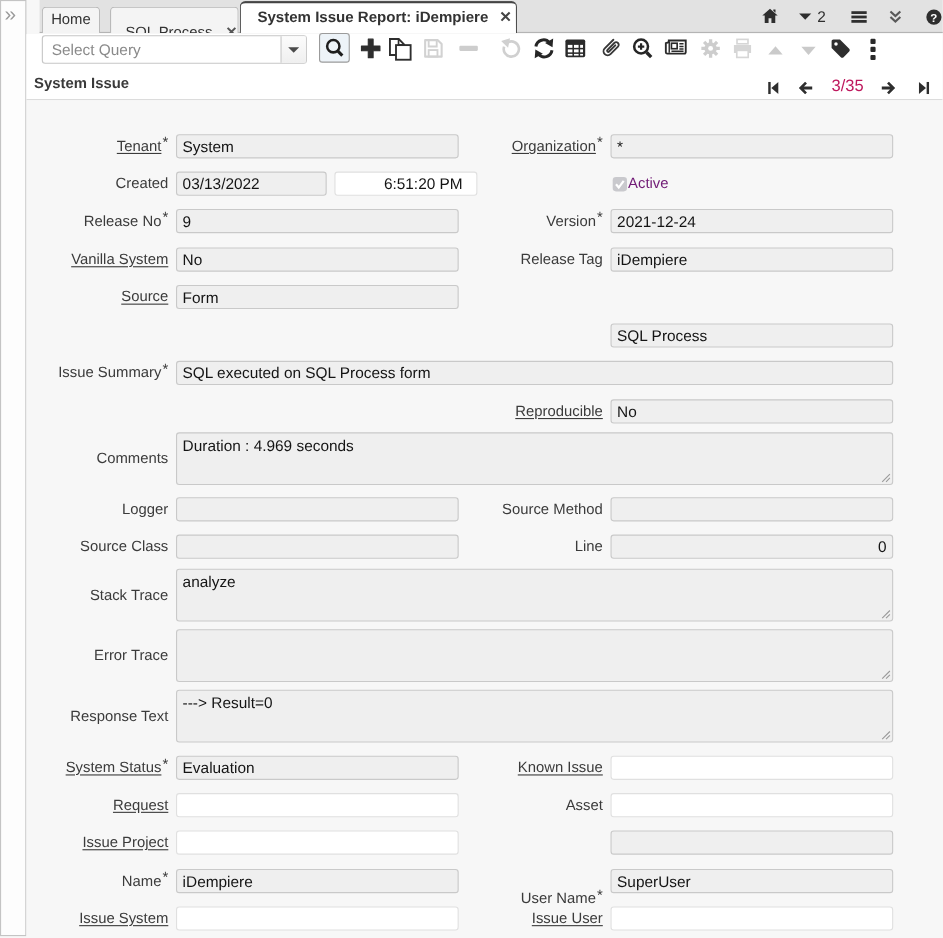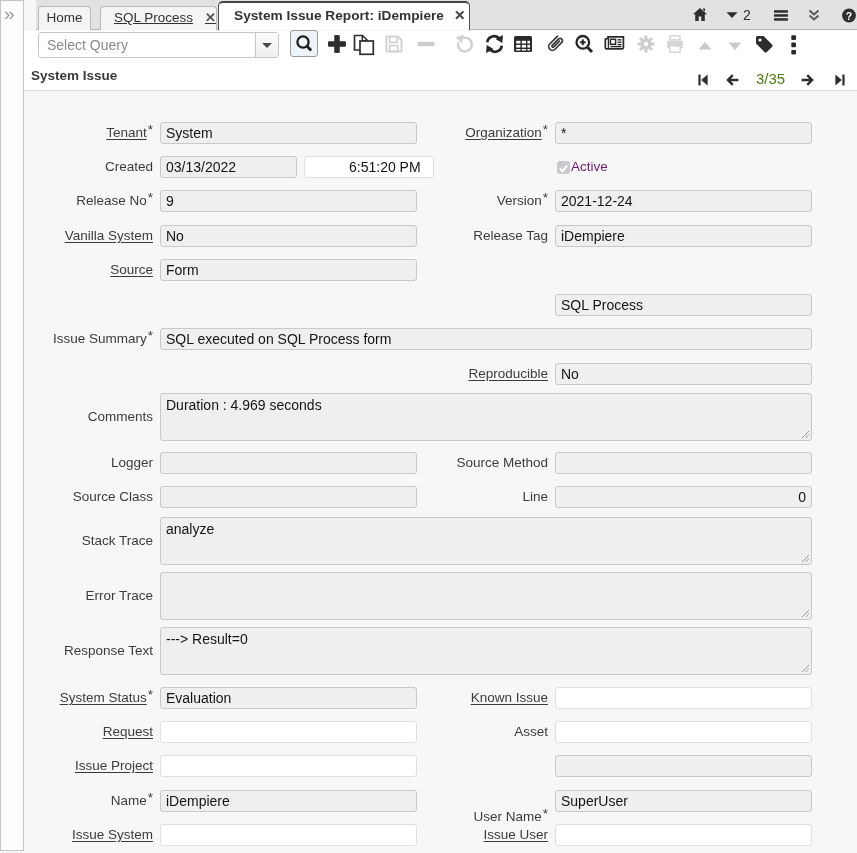--- a/index.html
+++ b/index.html
@@ -39,21 +39,21 @@
 #combo .btn { position:absolute; right:0; top:0; width:23px; height:24px;
   border-left:1px solid #c6c6c6; background:linear-gradient(#fcfcfc,#efefef); }
 #searchbtn { position:absolute; left:266px; top:-1px; width:28px; height:27px;
   background:#edf3f8; border:1px solid #9b9b9b; border-radius:3px; }
 
 
 #titlerow { position:absolute; left:0; top:60px; width:833px; height:31px;
   background:#fff; border-bottom:1px solid #dcdcdc; }
 #title { position:absolute; left:7px; top:8px; font-size:13.5px; font-weight:bold; color:#3a3a3a; }
 #nav { position:absolute; left:0; top:0; width:833px; height:31px; }
-#nav .cnt { font-size:15px; color:#4d7c0f; }
+#nav .cnt { font-size:15px; color:#be185d; }
 
 
 #form { position:absolute; left:0; top:91px; width:833px; height:762px; background:#f7f7f7; }
 
 .lbl { position:absolute; width:160px; text-align:right; font-size:13.5px;
   color:#3b3b3b; line-height:22px; white-space:nowrap; }
 .lbl.u { text-decoration:underline; text-underline-offset:2px; }
 .ast { text-decoration:none; display:inline-block; transform:translateY(-3px); margin-left:1px; }
 .fld { position:absolute; height:22px; width:257px; background:#efefef;
   border:1px solid #c9c9c9; border-radius:3px; font-size:14px; color:#141414;
@@ -67,21 +67,21 @@
 </style>
 </head>
 <body>
 <div id="page">
   <div id="west">
       <span class="dbl">»</span>
     </div>
   <div id="main">
     <div id="tabbar">
       <div class="tab" style="left:2px; width:53px; text-align:center; padding:0;">Home</div>
-      <div class="tab" style="left:64px; width:117px; padding:0 0 0 13px;text-decoration:underline;">SQL Process<span class="x" style="margin-left:12px;">✕</span></div>
+      <div class="tab" style="left:64px; width:117px; padding:12px 0 0 13px;">SQL Process<span class="x" style="margin-left:12px;">✕</span></div>
       <div id="tab-active">System Issue Report: iDempiere<span class="x">✕</span></div>
 
       <svg class="tr-ic" style="left:656px;" width="16" height="30" viewBox="0 0 16 30">
         <path d="M8 8 L1 14.2 H3.2 V21 H6.7 V16.5 H9.3 V21 H12.8 V14.2 H15 Z M11 9.8 V8.6 H13 V11.6 Z" fill="#2e2e2e"></path>
       </svg>
       <svg class="tr-ic" style="left:689px;" width="14" height="30" viewBox="0 0 14 30">
         <path d="M1.5 12.3 H12.5 L7 18 Z" fill="#2e2e2e"></path>
       </svg>
       <div class="tr-ic" style="left:707px; font-size:14px; color:#2e2e2e; line-height:30px;">2</div>
       <svg class="tr-ic" style="left:737px;" width="16" height="30" viewBox="0 0 16 30">

